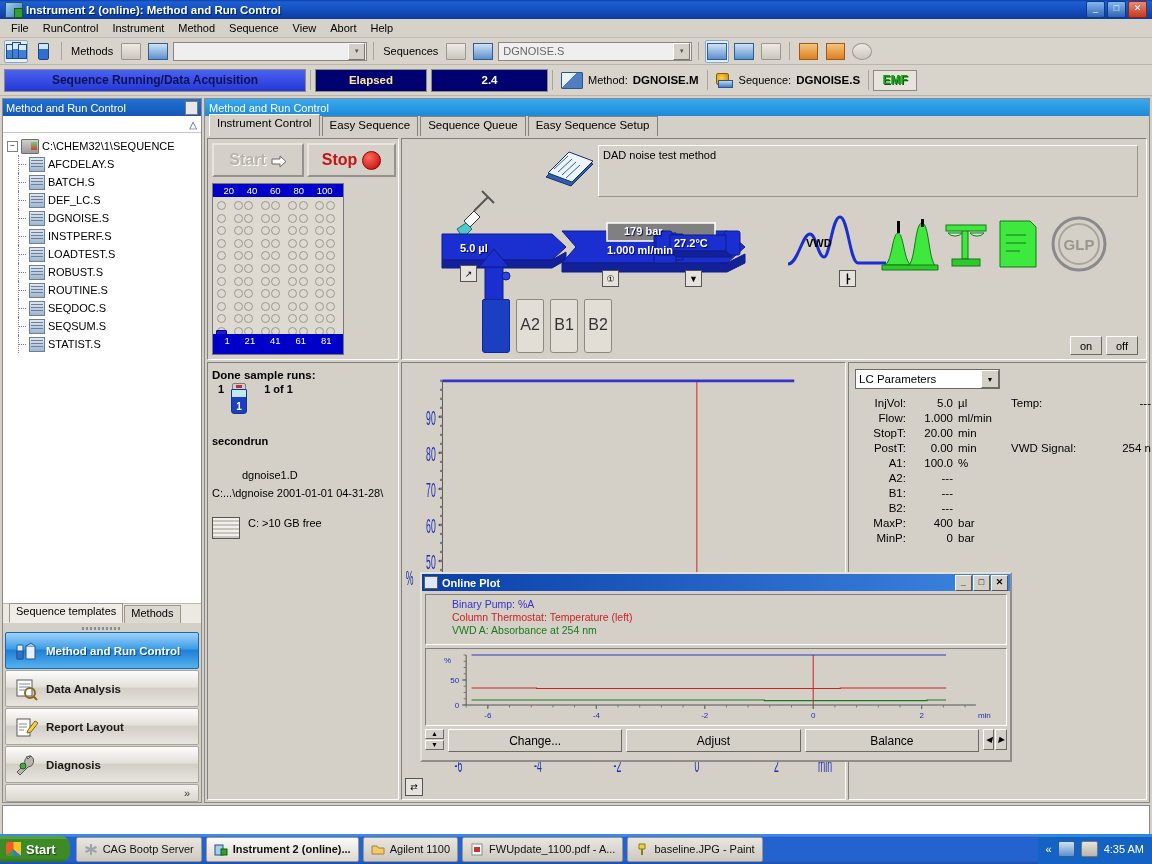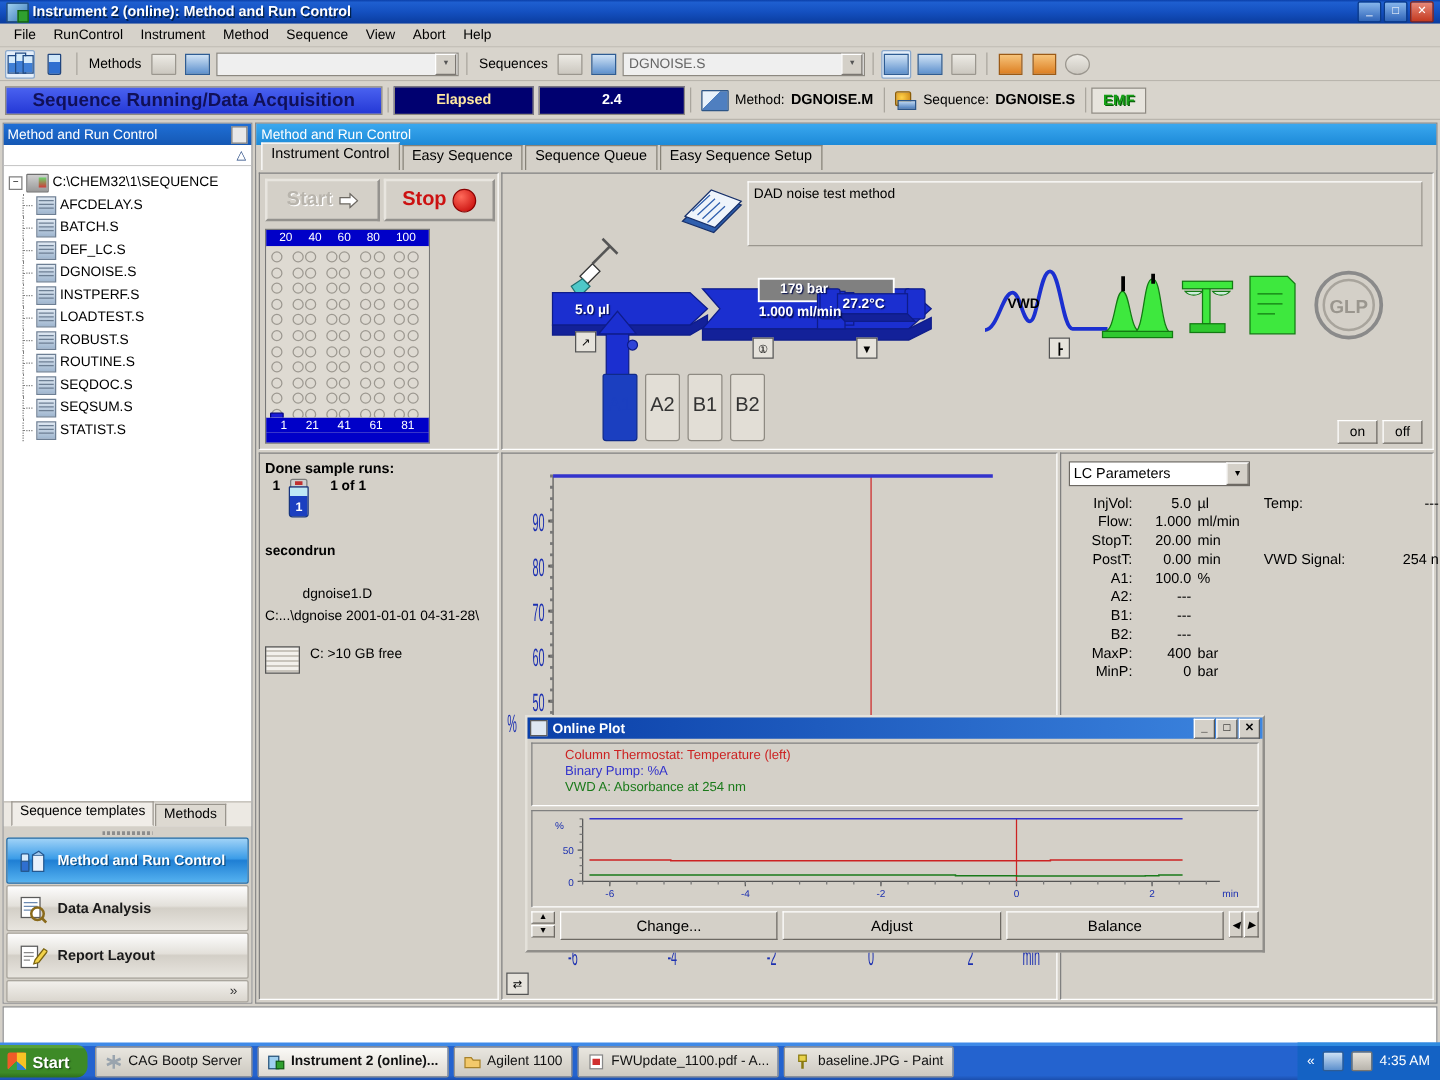--- a/index.html
+++ b/index.html
@@ -54,21 +54,21 @@
   .grayico{width:18px;height:15px;background:linear-gradient(to bottom,#eceae4,#cbc7bf);
     border:1px solid #9a968e;border-radius:1px;}
   .blueico{width:18px;height:15px;background:linear-gradient(to bottom,#cfe2f5,#5d90cd);border:1px solid #2e5c93;}
   .orangeico{width:17px;height:15px;background:linear-gradient(to bottom,#f6c37a,#dd7f22);border:1px solid #9b5a16;}
 
   
   #statusstrip{height:26px;flex:0 0 26px;background:#d8d4cc;display:flex;align-items:center;
     gap:4px;padding:2px 4px;border-bottom:1px solid #b9b5ad;}
   .runbanner{width:300px;height:21px;background:linear-gradient(to bottom,#4a62f0,#2438d6);
     border:1px solid #8e8a82;display:flex;align-items:center;justify-content:center;
-    font-weight:bold;font-size:15px;color:#101058;font-family:"Liberation Sans",sans-serif;}
+    font-weight:bold;font-size:12px;color:#101058;font-family:"Liberation Sans",sans-serif;}
   .darkbox{height:21px;background:#000070;border:1px solid #8e8a82;display:flex;align-items:center;
     justify-content:center;color:#ffe9a0;font-weight:bold;font-size:11.5px;}
   .vsep{width:1px;height:20px;background:#a9a59d;}
   .minfo{display:flex;align-items:center;gap:5px;font-size:11px;padding:0 4px;}
   .minfo b{font-size:11.5px;}
   .bookico{width:20px;height:15px;background:linear-gradient(135deg,#e9f2fb 40%,#4f7fc0 41%);
     border:1px solid #2d5586;border-radius:1px;}
   .seqico{width:18px;height:15px;position:relative;}
   .seqico:before{content:"";position:absolute;left:0;top:0;width:11px;height:10px;
     background:radial-gradient(circle at 40% 40%,#ffd24a,#c97f10);border:1px solid #8b5c06;border-radius:2px;}
@@ -460,20 +460,29 @@
         </div>
         <div class="navitem">
           <div class="navico">
             <svg width="24" height="24" viewBox="0 0 24 24">
                 <rect x="3" y="4" width="13" height="17" fill="#fff" stroke="#5a5a5a"></rect>
                 <path d="M5 9h8M5 12h8M5 15h5" stroke="#8a8a8a"></path>
                 <path d="M14 15l7-9 3 2-7 9-4 1z" fill="#f2d24a" stroke="#7a6310"></path>
               </svg>
           </div>
           <span>Report Layout</span>
+        </div>
+        <div class="navitem">
+          <div class="navico">
+            <svg width="24" height="24" viewBox="0 0 24 24">
+                <path d="M17 3a6 6 0 00-6 8L3 19l3 3 8-8a6 6 0 003-11l-3 3-2-2z" fill="#b9b5ad" stroke="#5a5a5a"></path>
+                <circle cx="9" cy="13" r="3" fill="#4aa64a" stroke="#1d5e1d"></circle>
+              </svg>
+          </div>
+          <span>Diagnosis</span>
         </div>
         <div class="nav-more">
           <span>»</span>
         </div>
       </div>
     </div>
 
     <div id="rightpanel">
       <div class="rp-header">
         <span>Method and Run Control</span>
@@ -970,22 +979,22 @@
   <div class="op-title">
     <span class="ico"></span>
     <span>Online Plot</span>
     <span class="op-btns">
       <span class="op-btn">_</span>
       <span class="op-btn">□</span>
       <span class="op-btn">✕</span>
     </span>
   </div>
   <div class="op-legend">
+    <div style="color:#3333cc">Binary Pump: %A</div>
     <div style="color:#cc2222">Column Thermostat: Temperature (left)</div>
-    <div style="color:#3333cc">Binary Pump: %A</div>
     <div style="color:#1a7a1a">VWD A: Absorbance at 254 nm</div>
   </div>
   <div class="op-plot">
     <svg id="opplot" width="100%" height="100%" preserveAspectRatio="none" viewBox="0 0 578 76">
         <path d="M40,6 L40,56 L548,56" stroke="#555" fill="none"></path>
         <line x1="36" x2="40" y1="56" y2="56" stroke="#555"></line>
         <text x="33" y="59.5" text-anchor="end" font-size="8" font-family="Liberation Sans" fill="#1b2fb0">0</text>
         <line x1="36" x2="40" y1="31" y2="31" stroke="#555"></line>
         <text x="33" y="34.5" text-anchor="end" font-size="8" font-family="Liberation Sans" fill="#1b2fb0">50</text>
         <line x1="37.5" x2="40" y1="56" y2="56" stroke="#777"></line>

